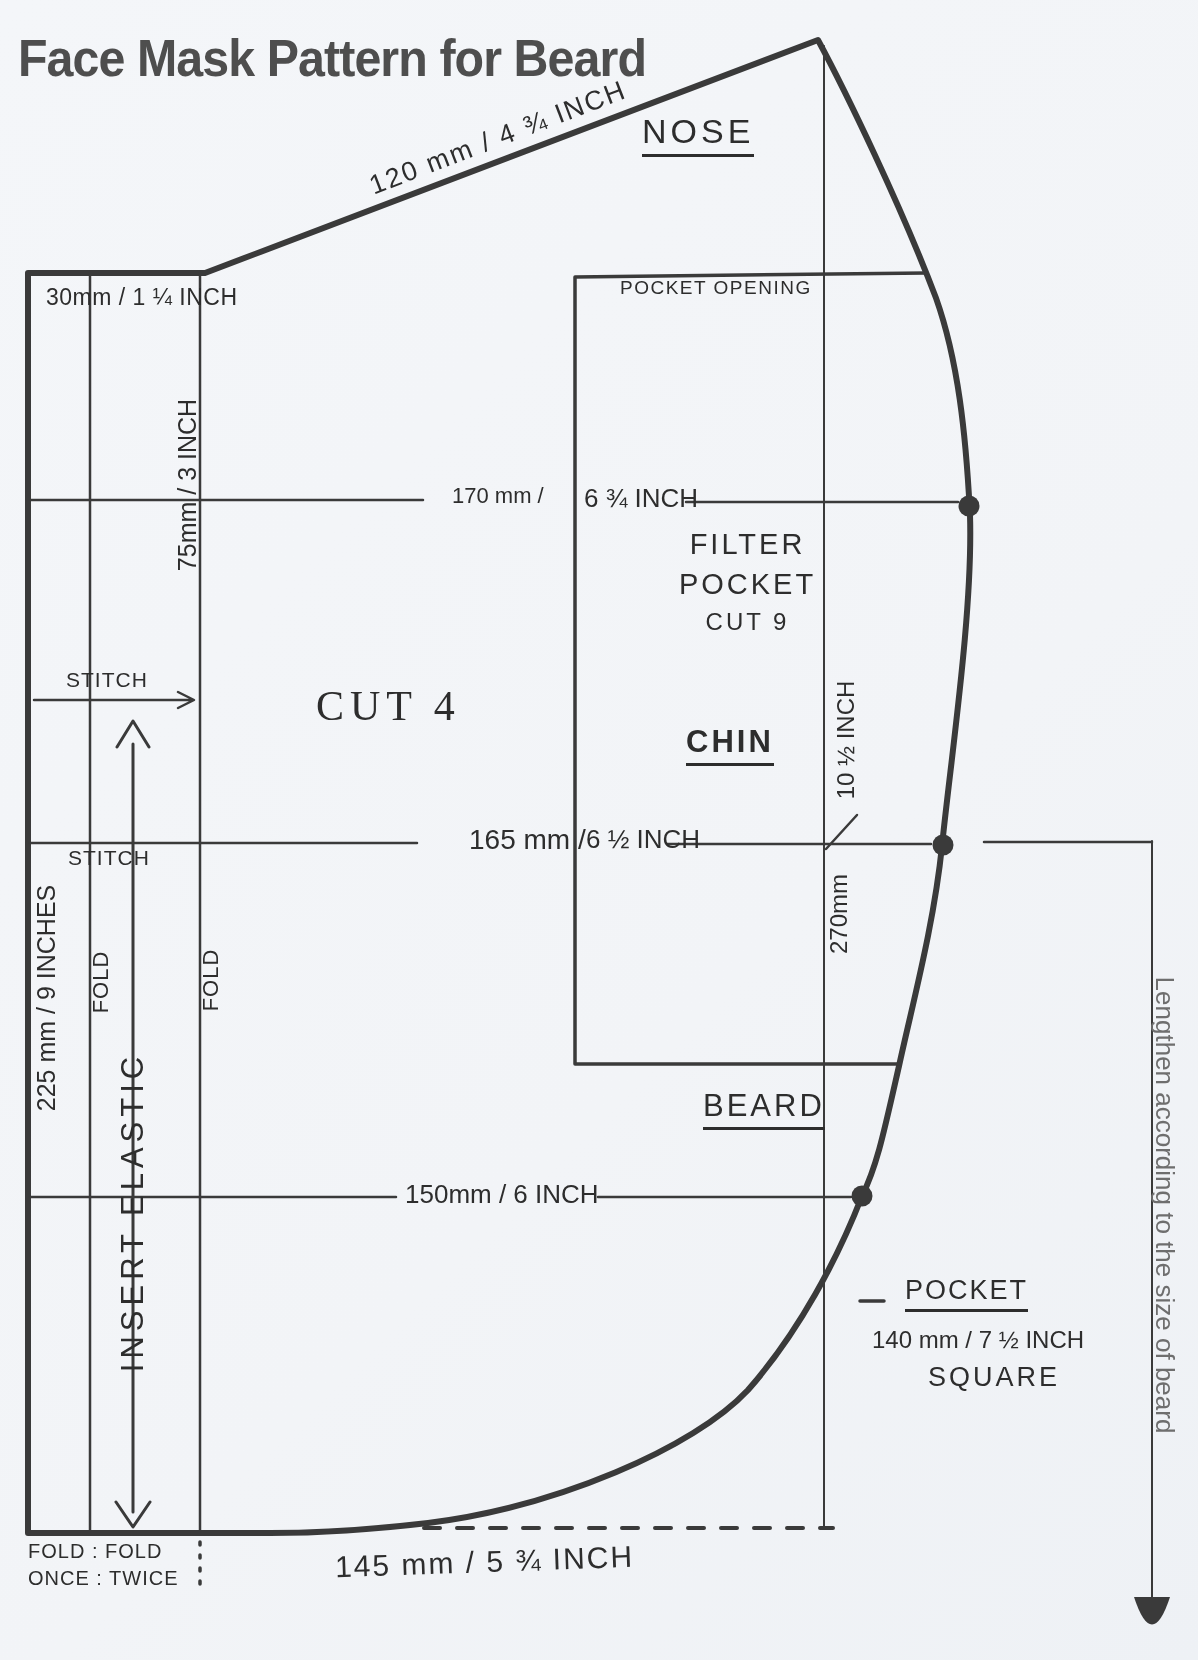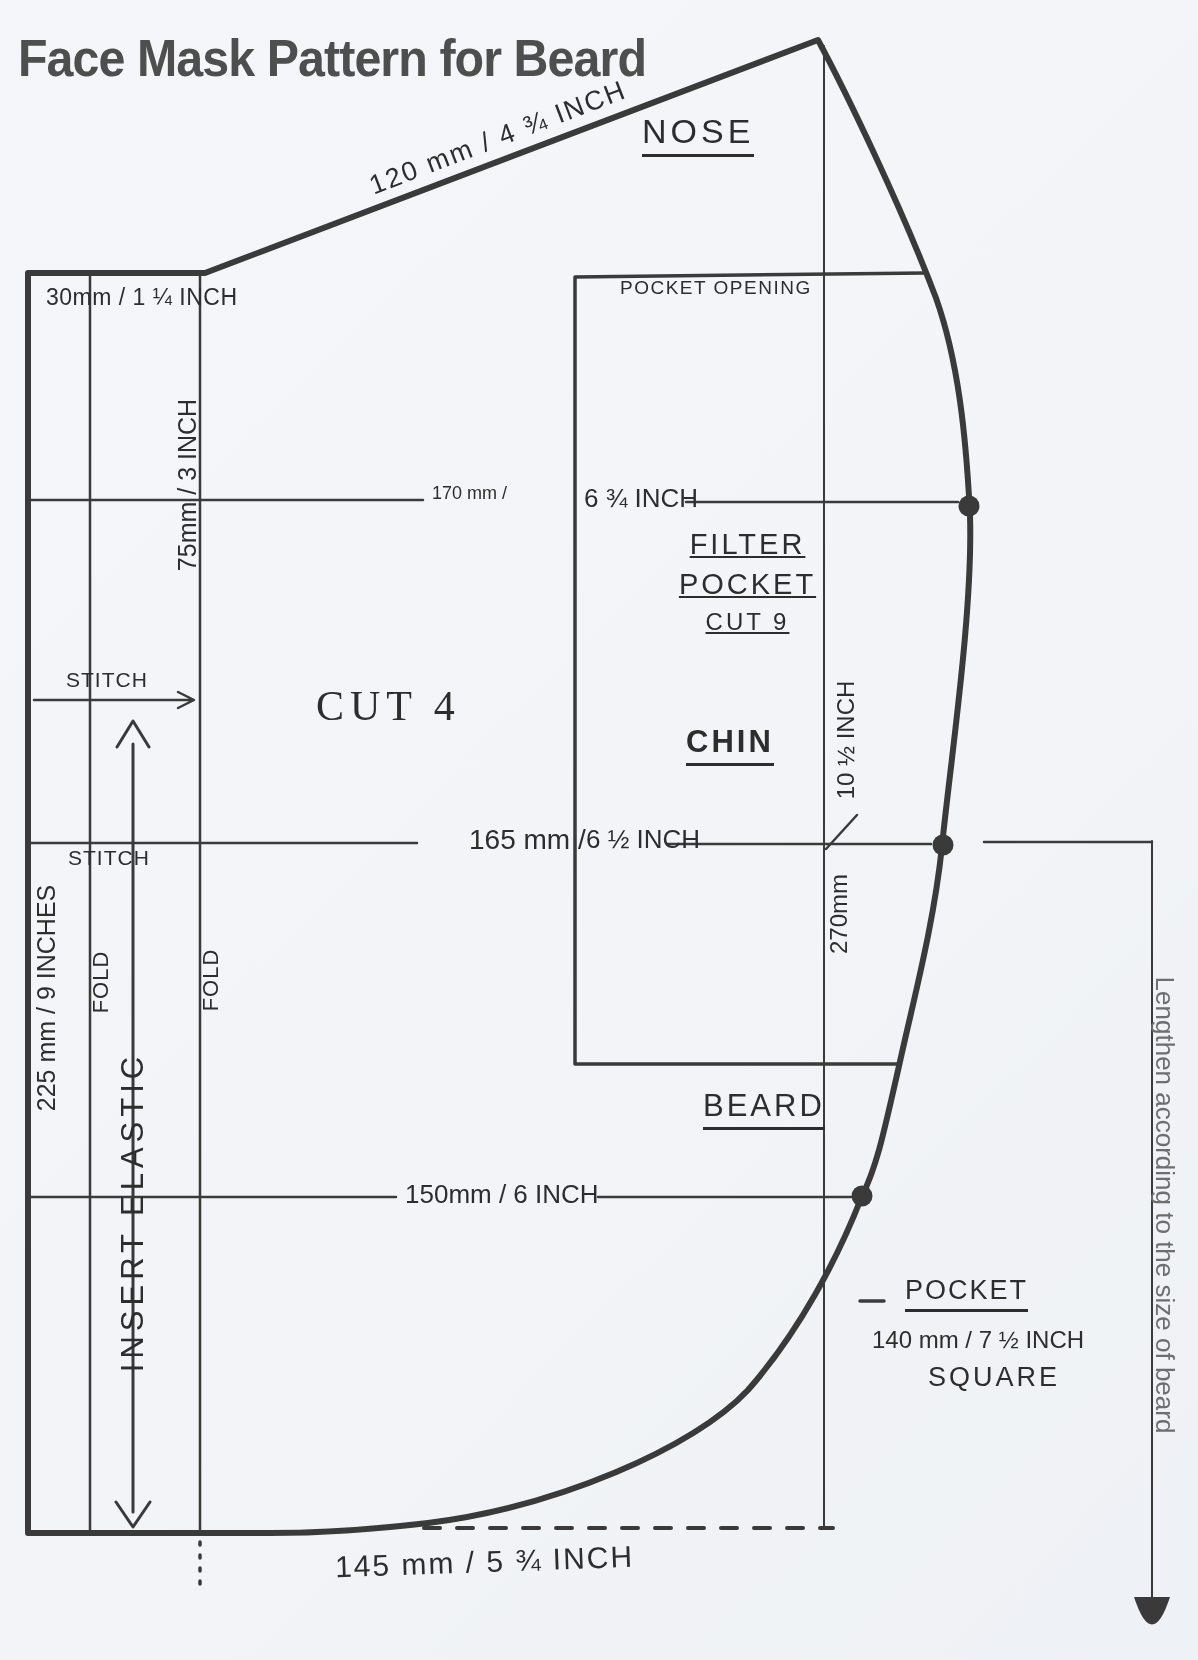--- a/index.html
+++ b/index.html
@@ -17,21 +17,21 @@
     transform:scaleX(.93);transform-origin:left top;white-space:nowrap;
   }
   .lbl{position:absolute;white-space:nowrap;color:#2d2d2d;}
   .hand{font-weight:500;}
   .vlabel{position:absolute;white-space:nowrap;color:#2d2d2d;font-weight:500;
           transform:translate(-50%,-50%) rotate(-90deg);}
   .vlabel-cw{position:absolute;white-space:nowrap;
           transform:translate(-50%,-50%) rotate(90deg);}
   .rot{transform:translate(-50%,-50%) rotate(-21deg);}
   .und{border-bottom:3px solid #2d2d2d;padding-bottom:3px;}
-  .center-col{display:flex;flex-direction:column;align-items:center;row-gap:7px;text-decoration:underline;}
+  .center-col{display:flex;flex-direction:column;align-items:center;row-gap:7px;}
   .fold-block{line-height:1.35;letter-spacing:1px;}
 </style>
 </head>
 <body>
 
 <div class="page">
 
   <svg class="drawing" width="1198" height="1660" viewBox="0 0 1198 1660">
     <g stroke="#3a3a3a" fill="none" stroke-linecap="round" stroke-linejoin="round">
 
@@ -85,21 +85,21 @@
   <div class="title">Face Mask Pattern for Beard</div>
 
   <div class="lbl hand rot" style="left:498px;top:138px;font-size:27px;letter-spacing:2px;">120 mm / 4 ¾ INCH</div>
 
   <div class="lbl hand und" style="left:642px;top:112px;font-size:34px;letter-spacing:4px;">NOSE</div>
 
   <div class="lbl hand" style="left:46px;top:284px;font-size:23px;letter-spacing:0.5px;">30mm / 1 ¼ INCH</div>
 
   <div class="lbl hand" style="left:620px;top:277px;font-size:19px;letter-spacing:1.5px;">POCKET OPENING</div>
 
-  <div class="lbl hand" style="left:432px;top:483px;font-size:18px;">170 mm /</div>
+  <div class="lbl hand" style="left:452px;top:483px;font-size:22px;">170 mm /</div>
   <div class="lbl hand" style="left:584px;top:483px;font-size:26px;">6 ¾ INCH</div>
 
   <div class="lbl center-col" style="left:655px;top:528px;width:185px;">
     <span class="hand" style="font-size:29px;letter-spacing:3px;">FILTER</span>
     <span class="hand" style="font-size:29px;letter-spacing:3px;">POCKET</span>
     <span class="hand" style="font-size:24px;letter-spacing:3px;">CUT 9</span>
   </div>
 
   <div class="lbl hand" style="left:316px;top:682px;font-size:42px;letter-spacing:6px;font-family:Liberation Serif, serif;">CUT 4</div>
 
@@ -122,16 +122,20 @@
   <div class="lbl hand und" style="left:703px;top:1088px;font-size:31px;letter-spacing:3px;">BEARD</div>
 
   <div class="lbl hand" style="left:405px;top:1179px;font-size:26px;">150mm / 6 INCH</div>
 
   <div class="lbl hand und" style="left:905px;top:1275px;font-size:27px;letter-spacing:2px;">POCKET</div>
   <div class="lbl hand" style="left:872px;top:1326px;font-size:24px;">140 mm / 7 ½ INCH</div>
   <div class="lbl hand" style="left:928px;top:1362px;font-size:27px;letter-spacing:3px;">SQUARE</div>
 
   <div class="lbl hand" style="left:335px;top:1545px;font-size:30px;letter-spacing:2px;transform:rotate(-2deg);">145 mm / 5 ¾ INCH</div>
 
+  <div class="lbl fold-block" style="left:28px;top:1538px;font-size:20px;">
+    <div>FOLD : FOLD</div>
+    <div>ONCE : TWICE</div>
+  </div>
 
   <div class="vlabel-cw" style="left:1164px;top:1205px;font-size:26px;color:#6e6e6e;">Lengthen according to the size of beard</div>
 
 </div>
 
 </body></html>

